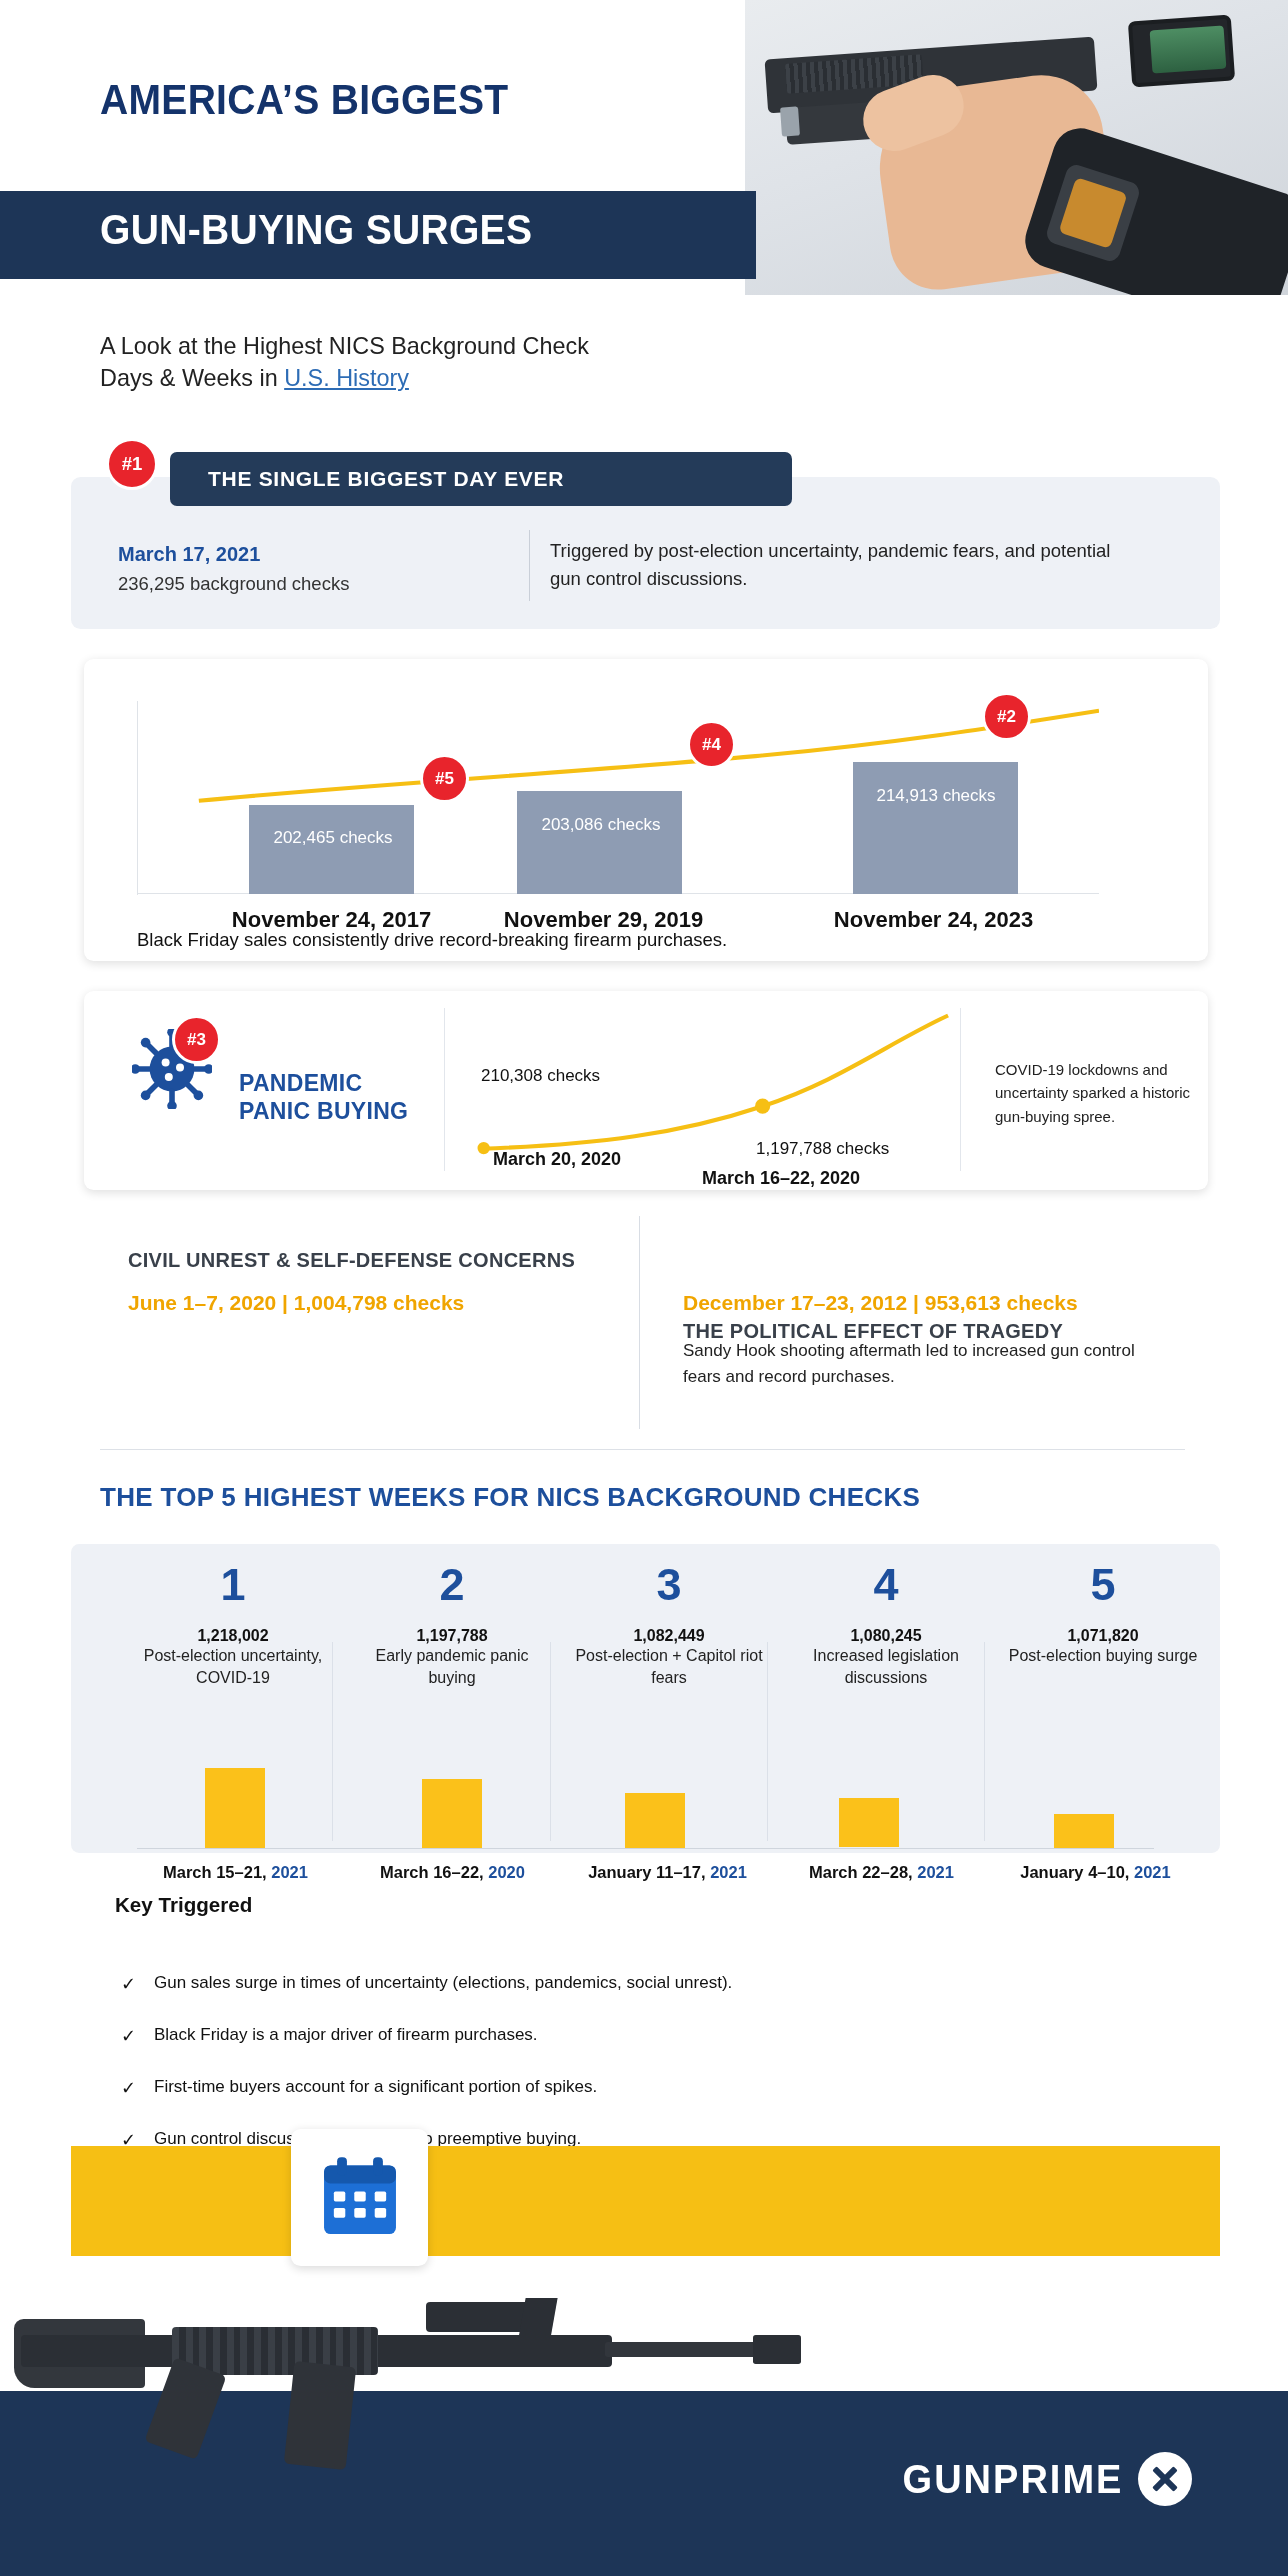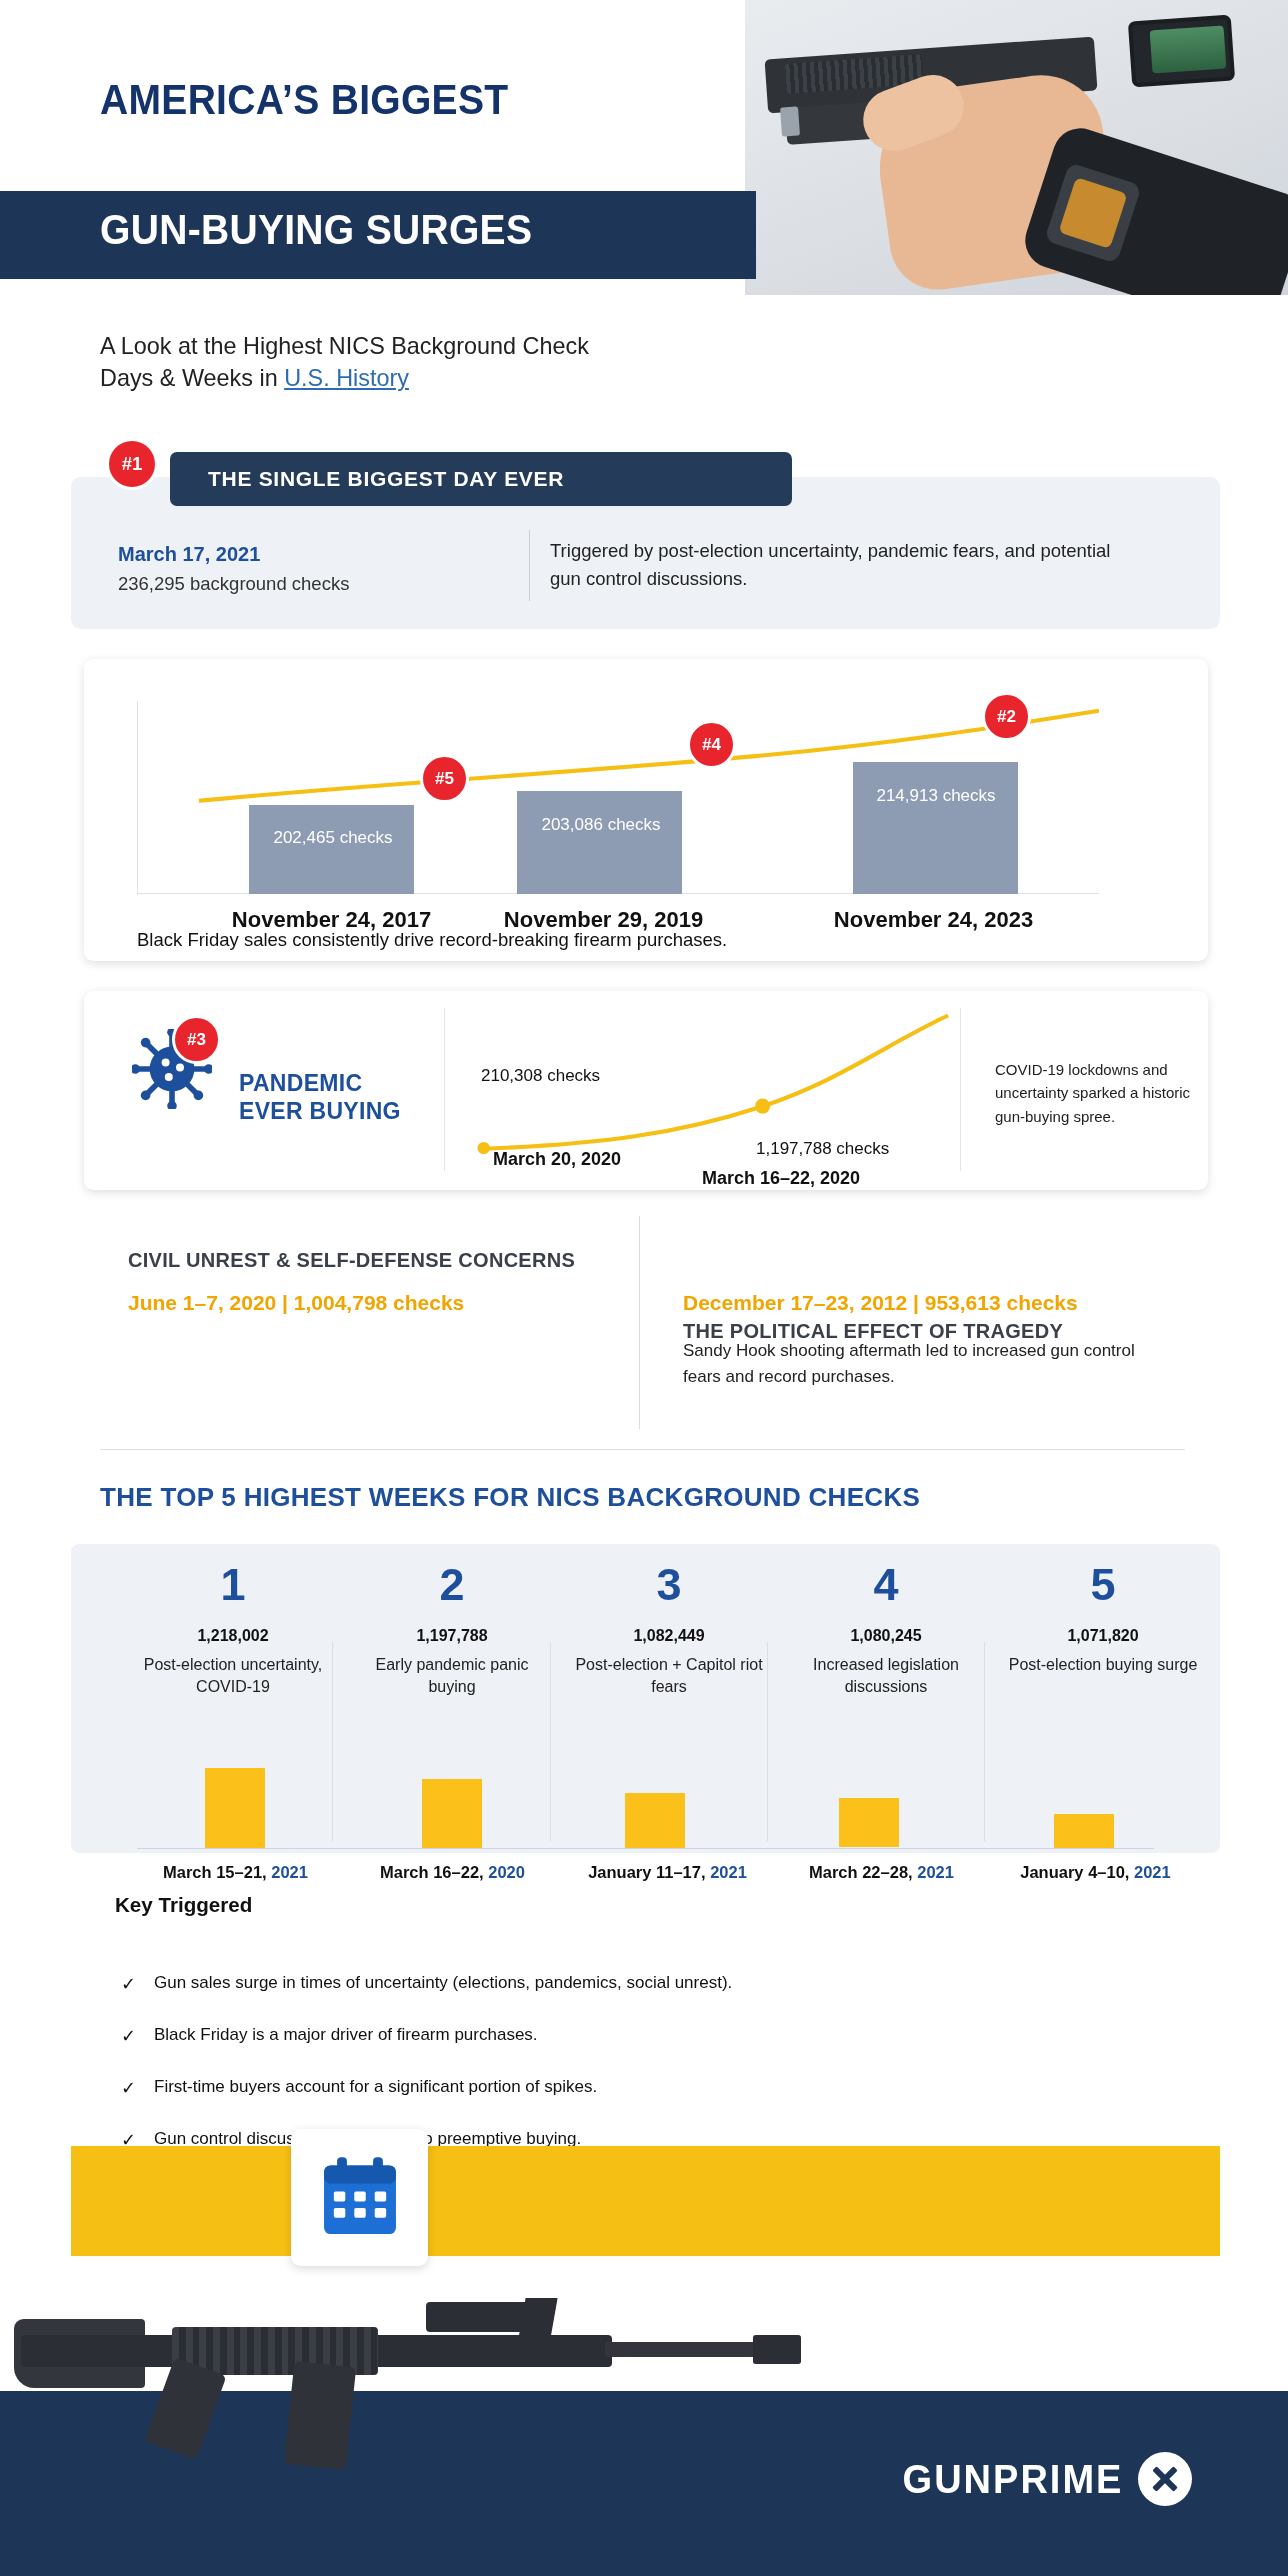--- a/index.html
+++ b/index.html
@@ -125,21 +125,21 @@
   .c-stat { position:absolute; font-size:21px; font-weight:bold; color:#f0a500; }
   .c-body { position:absolute; font-size:17px; line-height:26px; color:#222; }
   .hr-full { position:absolute; left:100px; top:1449px; width:1085px; height:1.4px; background:#dde1e7; }
 
   
   .t5-title { position:absolute; left:100px; top:1482px; font-size:26px; font-weight:bold; color:#1d4f9c; letter-spacing:0.3px; }
   .t5-panel { position:absolute; left:71px; top:1544px; width:1149px; height:309px; background:#eef1f6; border-radius:8.2px; }
   .t5-col { position:absolute; top:1559px; width:192px; text-align:center; }
   .t5-rank { font-size:45px; font-weight:bold; color:#1d4f9c; line-height:51px; }
   .t5-num { font-size:16px; font-weight:bold; color:#111; margin-top:16.5px; }
-  .t5-desc { font-size:16px; line-height:22px; color:#222; margin-top:9px; }
+  .t5-desc { font-size:16px; line-height:22px; color:#222; margin-top:0; }
   .t5-sep { position:absolute; top:1642px; width:1.4px; height:199px; background:#dbe0e8; }
   .t5-bar { position:absolute; background:#fbc11a; }
   .t5-date { position:absolute; top:1863px; font-size:16.5px; font-weight:bold; color:#111; text-align:center; width:227px; }
   .t5-date .yr { color:#1d4f9c; }
   .t5-axis { position:absolute; left:137px; top:1848px; width:1017px; height:1.4px; background:#cfd5dd; }
 
   
   .kt-title { position:absolute; left:115px; top:1893px; font-size:20.6px; font-weight:bold; color:#111; }
   .kt-item { position:absolute; left:154px; font-size:17px; color:#111; }
   .kt-check { position:absolute; left:121px; font-size:18px; color:#111; }
@@ -257,21 +257,21 @@
     </g>
     <g fill="#ffffff">
       <circle cx="42" cy="42" r="5"></circle>
         <circle cx="60" cy="48" r="5"></circle>
         <circle cx="46" cy="60" r="5"></circle>
     </g>
   </svg>
   <div class="badge" id="badge3">#3</div>
   <div class="pandemic-title">
     <span>PANDEMIC</span><br>
-    <span>EVER BUYING</span>
+    <span>PANIC BUYING</span>
   </div>
   <div class="sec3-div-l"></div>
   <div class="sec3-div-r"></div>
   <svg style="position:absolute;left:474px;top:1010px;width:481px;height:158px;" viewBox="0 0 700 230" width="481" height="158">
     <path d="M 10 202 C 180 196, 300 180, 420 140 C 530 104, 600 50, 690 8" fill="none" stroke="#f6bf14" stroke-width="6"></path>
     <circle cx="420" cy="140" r="11" fill="#f6bf14"></circle>
     <circle cx="14" cy="201" r="9" fill="#f6bf14"></circle>
   </svg>
   <div class="s3-lab1">210,308 checks</div>
   <div class="s3-lab2">1,197,788 checks</div>

